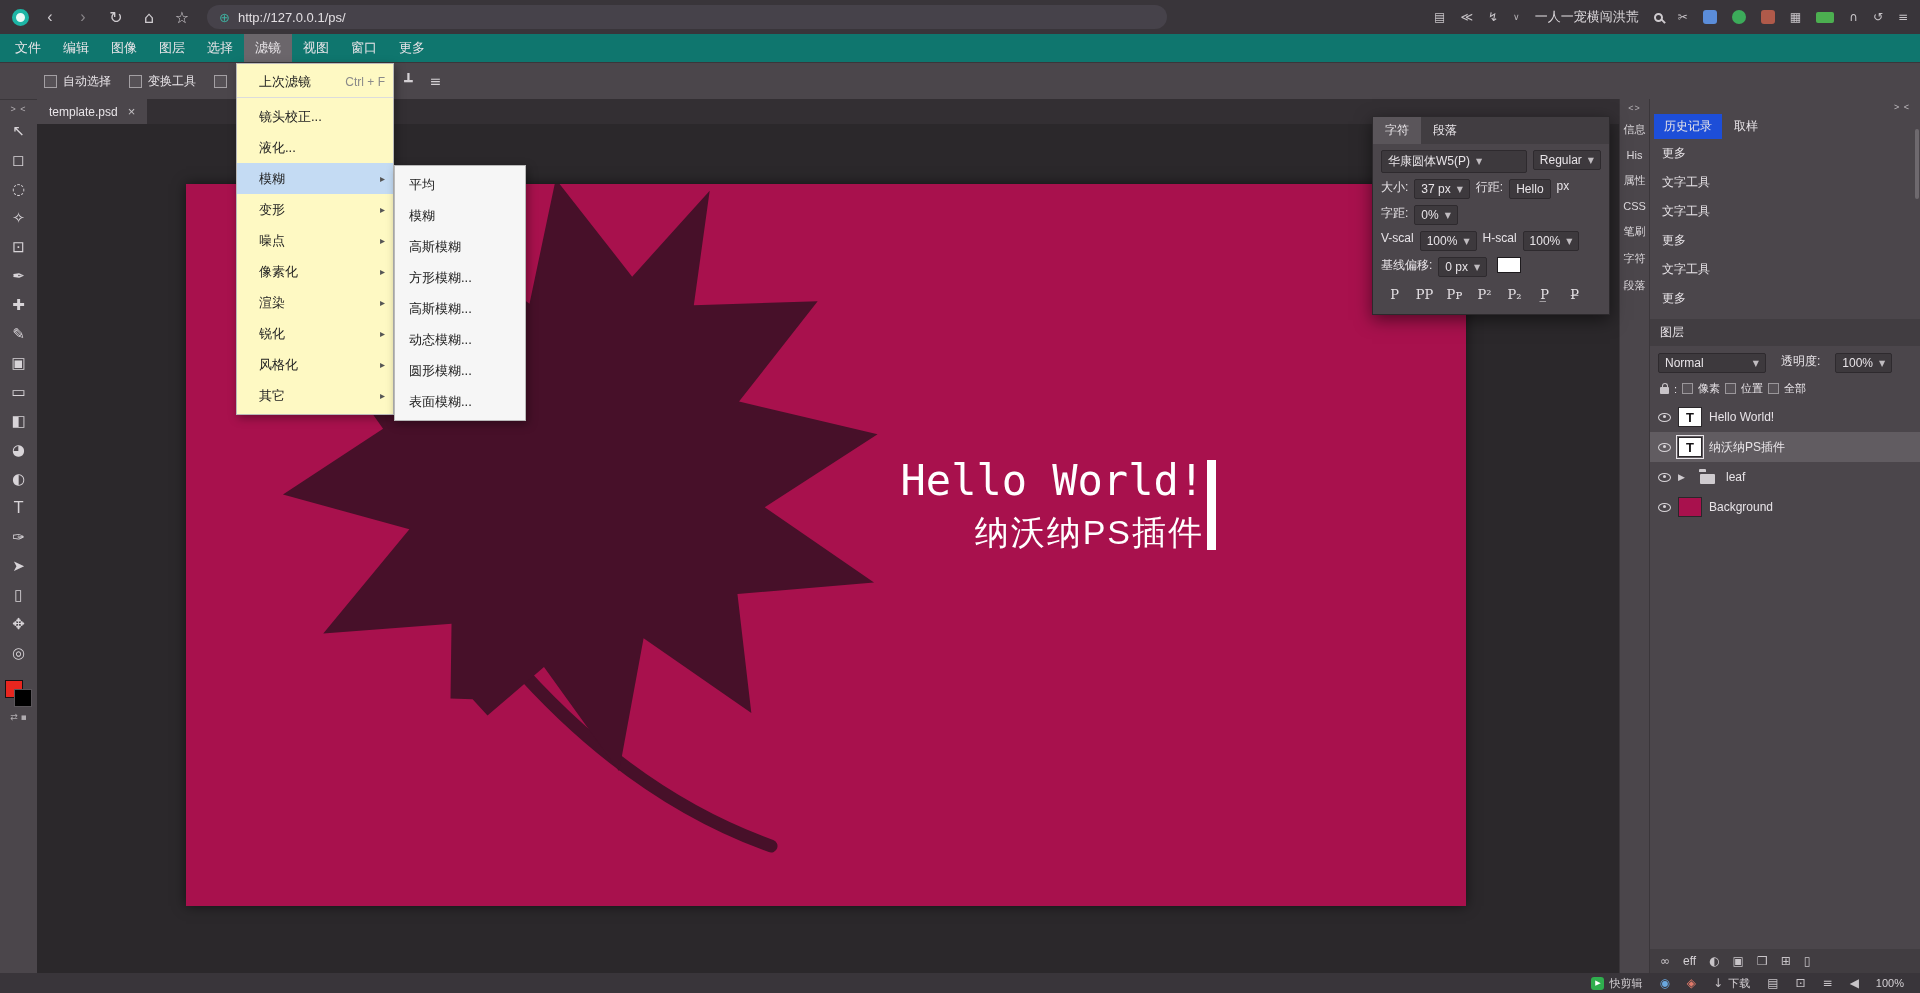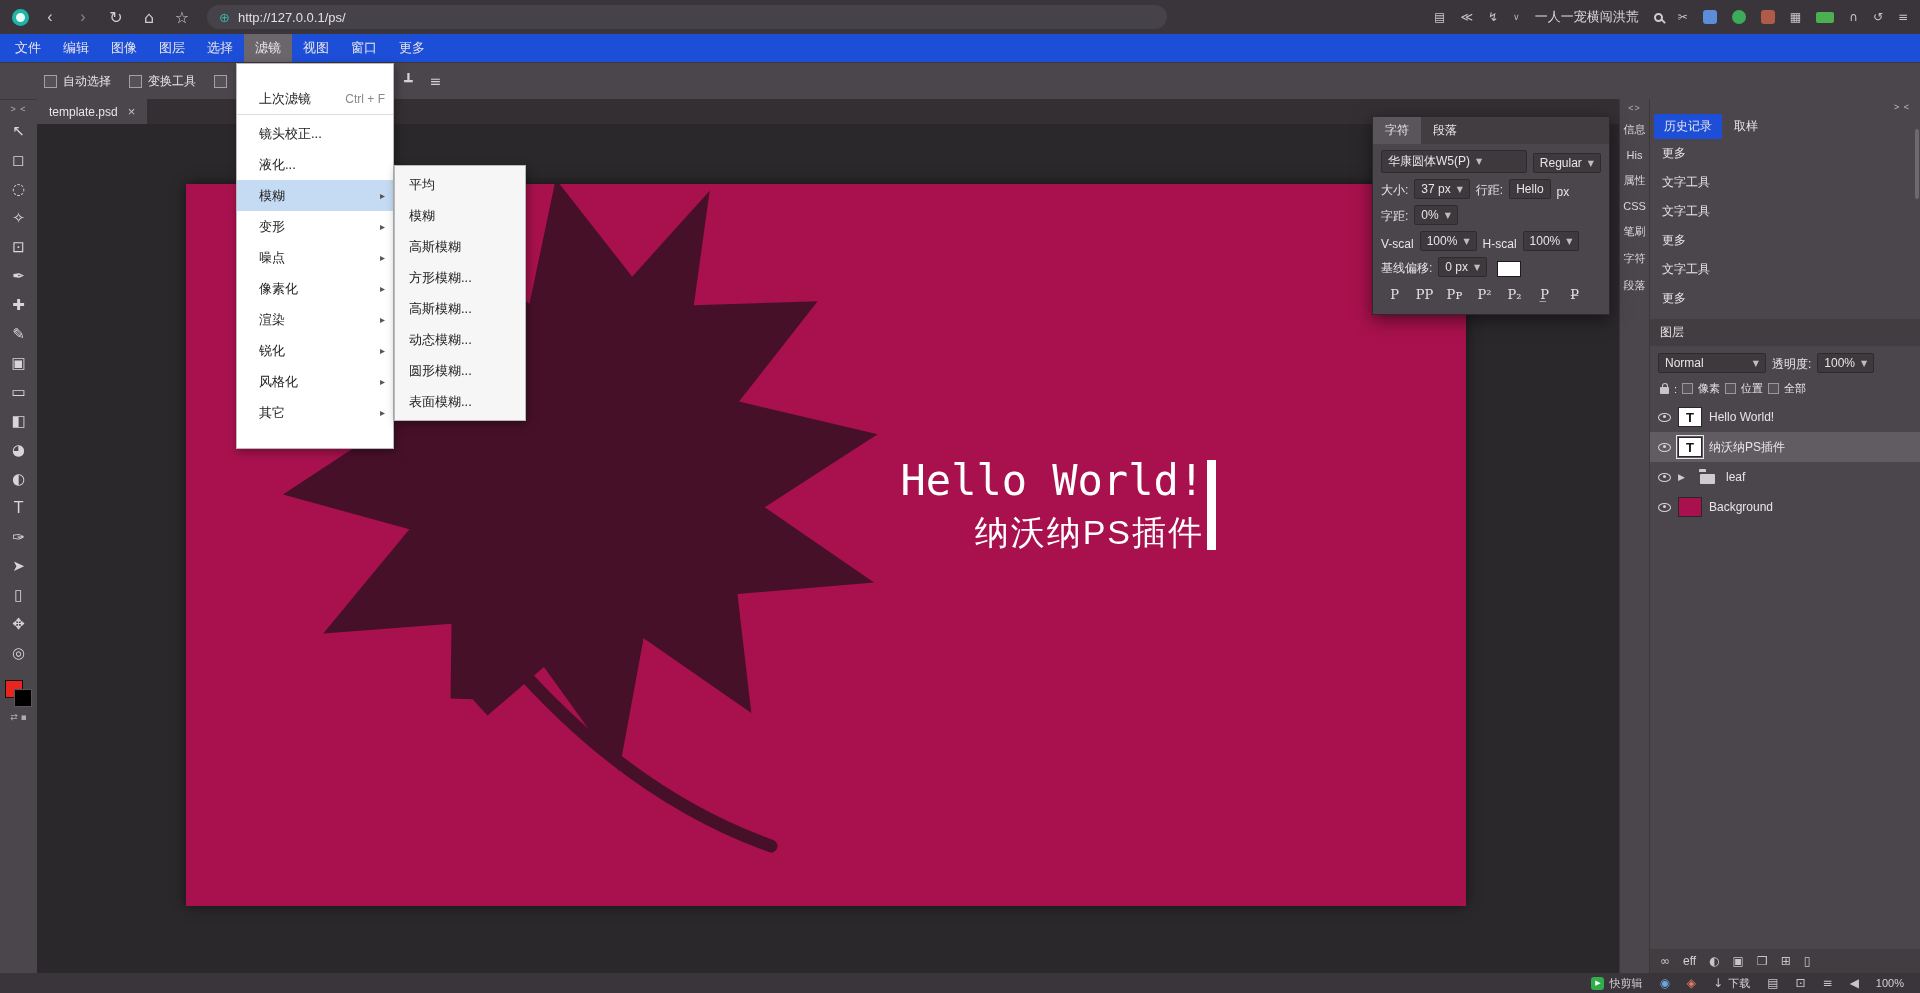--- a/index.html
+++ b/index.html
@@ -28,21 +28,21 @@
   .chip-blue { background:#5b8dd9; }
   .chip-green { background:#3cab5a; border-radius:50%; }
   .chip-brown { background:#b05a4a; }
   .chip-batt { background:#4caf50; width:18px; height:11px; border-radius:2px; }
   .red { color:#e05a50; }
   .tiny-caret { font-size:9px; color:#b8b4b8; }
   .lens { width:9px; height:9px; border:2px solid #cfcbcf; border-radius:50%; position:relative; display:inline-block; }
   .lens::after { content:""; position:absolute; width:6px; height:2px; background:#cfcbcf; right:-5px; bottom:-2px; transform:rotate(45deg); }
 
   
-  #menu-bar { position:absolute; top:34px; left:0; width:1920px; height:28px; background:#1d4ed8;
+  #menu-bar { position:absolute; top:34px; left:0; width:1920px; height:28px; background:#0f766e;
     display:flex; padding-left:4px; z-index:20; }
   .menu-item { padding:0 11px; line-height:28px; font-size:13px; }
   .menu-item.active { background:#6b666b; }
 
   
   #options-bar { position:absolute; top:62px; left:0; width:1920px; height:37px; background:#4b464b;
     border-top:1px solid #3a363a; display:flex; align-items:center; padding-left:44px; z-index:20; }
   .cb { width:13px; height:13px; border:1px solid #a39fa3; background:#565156; display:inline-block; flex:none; }
   .opt-label { font-size:12px; margin:0 18px 0 6px; }
   .v-sep { width:1px; height:22px; background:#3a363a; margin:0 16px; }
@@ -72,21 +72,21 @@
   .hello { font-family:"DejaVu Sans Mono", monospace; font-size:42px; white-space:nowrap; }
   .subtitle { font-size:34px; margin-top:5px; letter-spacing:2px; }
   .caret-bar { position:absolute; right:250px; top:276px; width:9px; height:90px; background:#fff; }
 
   
   #char-panel { position:absolute; left:1372px; top:116px; width:238px; background:#4b464b;
     border:1px solid #2c292c; box-shadow:0 5px 16px rgba(0,0,0,.5); z-index:40; }
   .cp-tabs { display:flex; background:#413d41; }
   .cp-tab { padding:5px 12px; font-size:12px; }
   .cp-tab.active { background:#5a555a; }
-  .cp-row { display:flex; align-items:flex-end; gap:6px; padding:6px 8px 0; font-size:12px; }
+  .cp-row { display:flex; align-items:flex-start; gap:6px; padding:6px 8px 0; font-size:12px; }
   .cp-row:last-of-type { padding-bottom:8px; }
   .cp-box { background:#3d393d; border:1px solid #2e2a2e; border-radius:2px; padding:2px 6px;
     font-size:12px; display:flex; align-items:center; gap:6px; }
   .dn { font-size:8px; color:#c0bcc0; }
   .grow { flex:1; }
   .cp-swatch { width:24px; height:16px; background:#fff; border:1px solid #1e1b1e; margin-left:4px; }
   .cp-styles { display:flex; gap:3px; padding:8px 8px 9px; }
   .cp-style-btn { width:27px; height:20px; line-height:20px; text-align:center;
     font-family:"DejaVu Serif", serif; font-size:13px; color:#e4e0e4; }
 
@@ -97,21 +97,21 @@
 
   
   #right-panel { position:absolute; left:1649px; top:99px; width:271px; height:874px; background:#4b464b;
     border-left:1px solid #3a363a; z-index:5; display:flex; flex-direction:column; }
   .rp-collapse { text-align:right; font-size:9px; color:#c0bcc0; padding:3px 10px 1px; letter-spacing:1px; }
   .rp-tabs { display:flex; gap:2px; padding:1px 4px 0; }
   .rp-tab { padding:4px 10px; font-size:12px; }
   .rp-tab.active { background:#1d4ed8; }
   .history-item { padding:6px 12px; font-size:12px; }
   .layers-header { background:#413d41; padding:5px 10px; font-size:12px; margin-top:6px; }
-  .blend-row { display:flex; align-items:flex-end; gap:6px; padding:7px 8px 4px; font-size:12px; }
+  .blend-row { display:flex; align-items:flex-start; gap:15px; padding:7px 8px 4px; font-size:12px; }
   .blend-select { width:108px; justify-content:space-between; }
   .lock-row { display:flex; align-items:center; gap:5px; padding:4px 8px 6px; font-size:11px; }
   .lock-icon { width:9px; height:7px; background:#c8c4c8; border-radius:1px; position:relative; margin:4px 0 0 2px; }
   .lock-icon::before { content:""; position:absolute; top:-4px; left:1.5px; width:4px; height:4px;
     border:1.5px solid #c8c4c8; border-bottom:none; border-radius:3px 3px 0 0; }
   .cb-sm { width:11px; height:11px; border:1px solid #9a969a; background:#565156; display:inline-block; }
   .layer-row { display:flex; align-items:center; gap:7px; height:30px; padding:0 8px; font-size:12px; }
   .layer-row.selected { background:#615c61; }
   .eye { width:13px; height:9px; border:1.5px solid #d8d4d8; border-radius:50%; position:relative; display:inline-block; flex:none; }
   .eye::after { content:""; position:absolute; width:3px; height:3px; background:#d8d4d8; border-radius:50%; top:1.5px; left:4px; }
@@ -135,22 +135,22 @@
   
   #status-bar { position:absolute; left:0; top:973px; width:1920px; height:20px; background:#39353a;
     display:flex; align-items:center; gap:17px; padding:0 16px; font-size:11px; z-index:20; color:#d4d0d4; }
   .sb-spacer { flex:1; }
   .qc-chip { width:13px; height:13px; background:#2fae4e; border-radius:3px; color:#fff; font-size:7px;
     line-height:13px; text-align:center; display:inline-block; }
   .sb-group { display:flex; align-items:center; gap:5px; }
   .sb-icon { font-size:12px; color:#c8c4c8; }
 
   
-  #filter-menu { position:absolute; left:236px; top:63px; width:158px; background:#ffffff;
-    border:1px solid #b9b9b9; box-shadow:2px 3px 9px rgba(0,0,0,.35); padding:20px 0; z-index:100; color:#222; }
+  #filter-menu { position:absolute; left:236px; top:63px; width:158px; background:#fef9c3;
+    border:1px solid #b9b9b9; box-shadow:2px 3px 9px rgba(0,0,0,.35); padding:3px 0; z-index:100; color:#222; }
   .dm-item { display:flex; align-items:center; height:31px; padding:0 8px 0 22px; font-size:13px; }
   .dm-item:first-child { border-bottom:1px solid #dcdcdc; margin-bottom:3px; }
   .dm-item.highlighted { background:#c4dbf3; }
   .dm-short { margin-left:auto; color:#8a8a8a; font-size:12px; }
   .dm-arrow { margin-left:auto; font-size:10px; color:#555; display:none; }
   .dm-item.arrow .dm-arrow { display:block; }
   #blur-submenu { position:absolute; left:394px; top:165px; width:132px; background:#f6f6f6;
     border:1px solid #b9b9b9; box-shadow:2px 3px 9px rgba(0,0,0,.35); padding:3px 0; z-index:101; color:#222; }
   .sm-item { height:31px; line-height:31px; padding:0 14px; font-size:13px; }
 </style>

